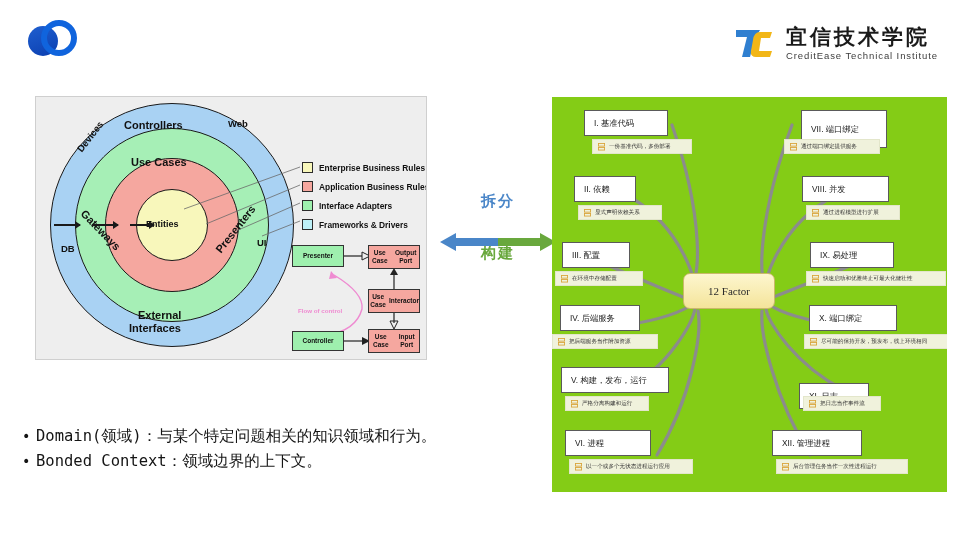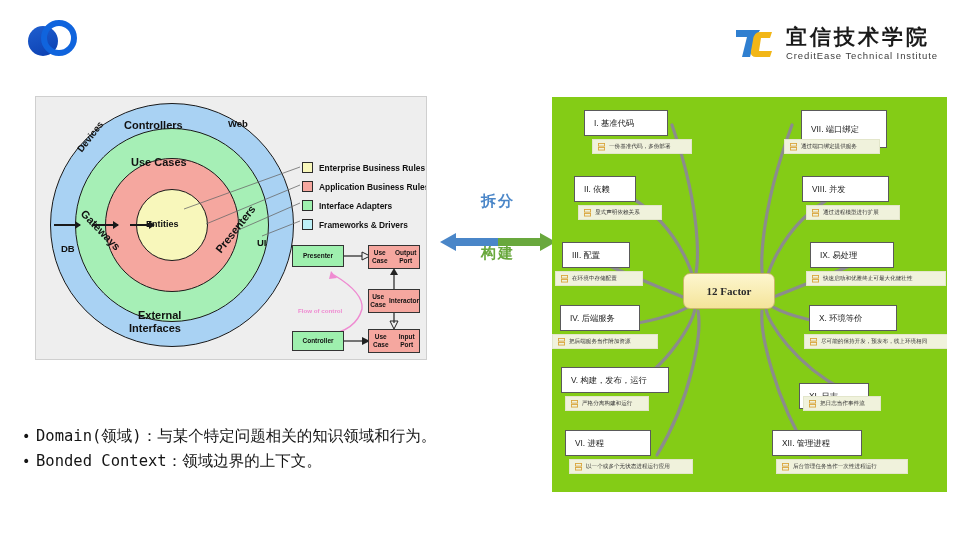--- a/index.html
+++ b/index.html
@@ -245,21 +245,21 @@
     left: 131px; top: 176px;
     width: 92px; height: 36px;
     border-radius: 7px;
     border: 1px solid #c9b96a;
     box-sizing: border-box;
     background: linear-gradient(180deg, #fdf6cf 0%, #f4e49a 100%);
     display: flex;
     align-items: center;
     justify-content: center;
     font-size: 11px;
-    font-weight: 700;
+    font-weight: 400;
     color: #2b2b2b;
     font-family: "Liberation Serif", "DejaVu Serif", serif;
   }
 
   
   .bullets {
     position: absolute;
     left: 22px; top: 424px;
     width: 500px;
   }
@@ -489,21 +489,21 @@
 
   <div class="node" style="left:258px; top:145px; width:84px; height:26px;">IX. 易处理</div>
   <div class="note" style="left:254px; top:174px; width:140px;">
     <svg class="note-icon" viewBox="0 0 8 9">
         <rect x="0.5" y="0.5" width="7" height="3" fill="none" stroke="#d9a43a"></rect>
         <rect x="0.5" y="5" width="7" height="3" fill="none" stroke="#d9a43a"></rect>
       </svg>
     <span>快速启动和优雅终止可最大化健壮性</span>
   </div>
 
-  <div class="node" style="left:257px; top:208px; width:88px; height:26px;">X. 环境等价</div>
+  <div class="node" style="left:257px; top:208px; width:88px; height:26px;">X. 端口绑定</div>
   <div class="note" style="left:252px; top:237px; width:144px;">
     <svg class="note-icon" viewBox="0 0 8 9">
         <rect x="0.5" y="0.5" width="7" height="3" fill="none" stroke="#d9a43a"></rect>
         <rect x="0.5" y="5" width="7" height="3" fill="none" stroke="#d9a43a"></rect>
       </svg>
     <span>尽可能的保持开发，预发布，线上环境相同</span>
   </div>
 
   <div class="node" style="left:247px; top:270px; width:70px; height:26px;margin-top:16px;">XI. 日志</div>
   <div class="note" style="left:251px; top:299px; width:78px;">

